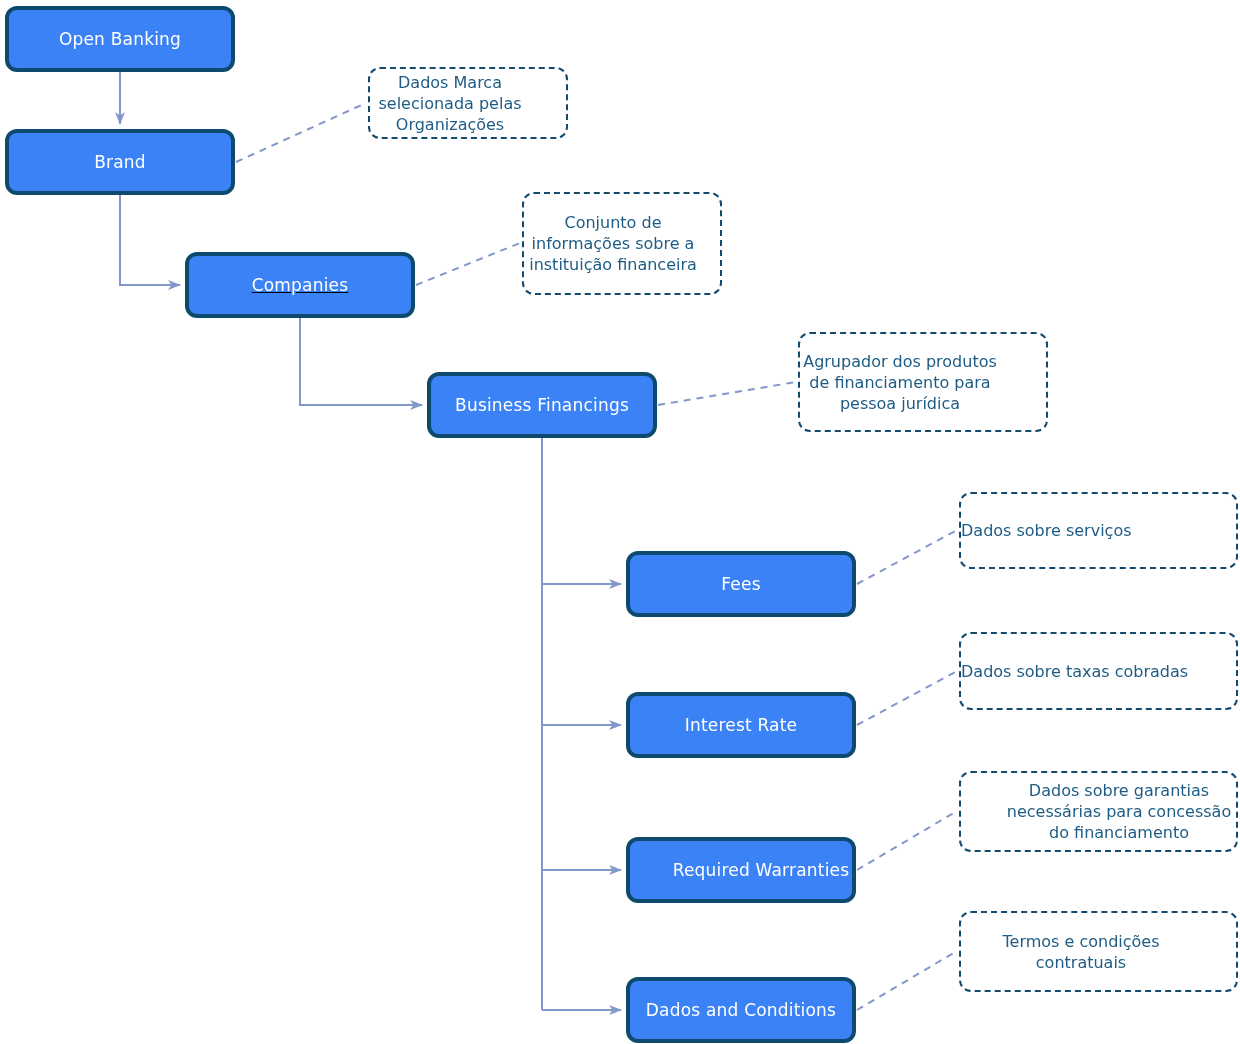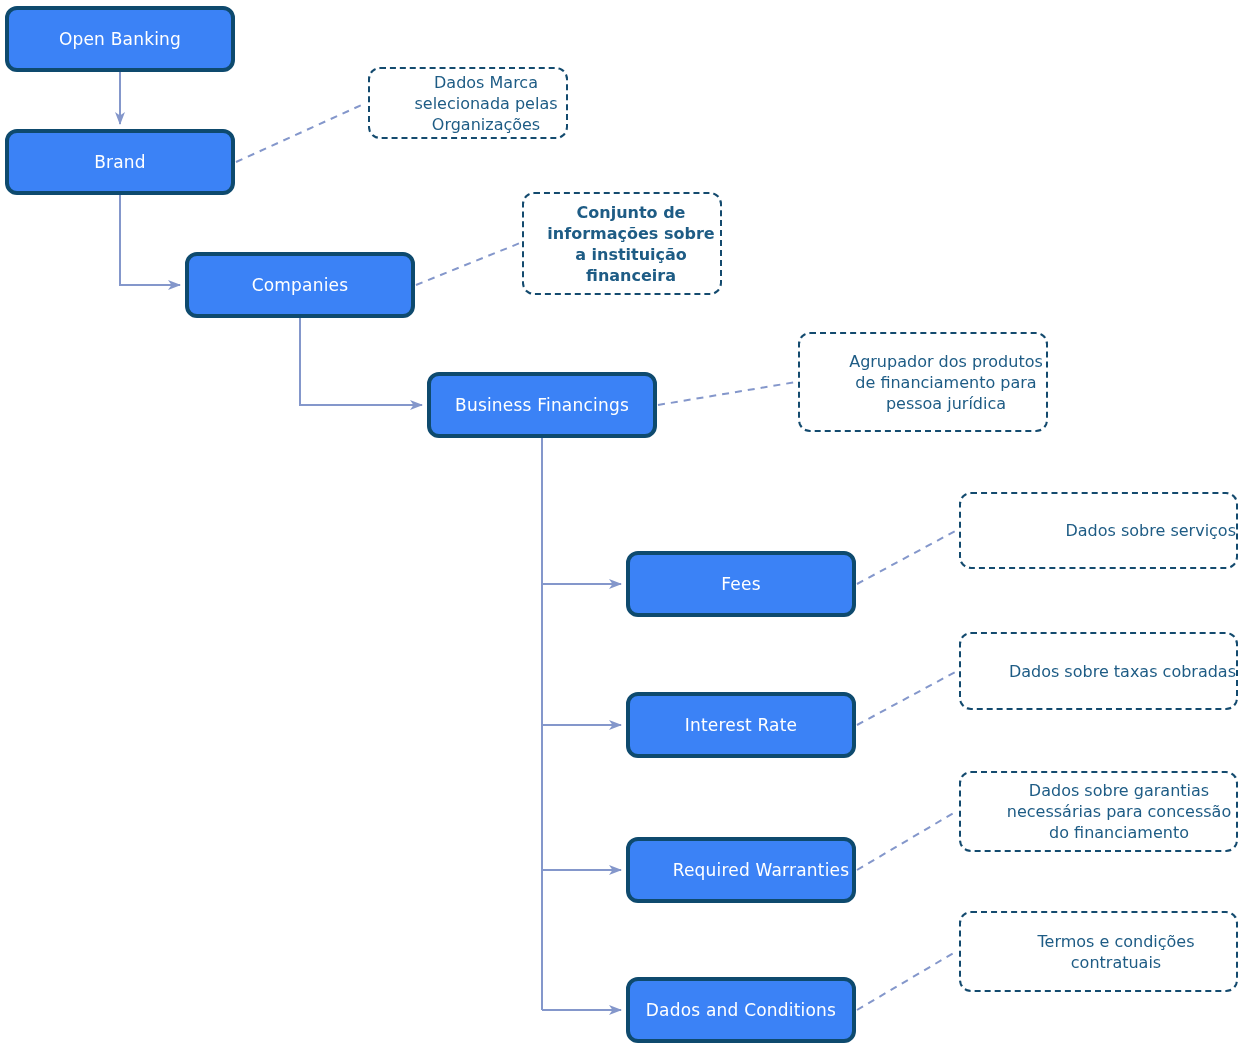--- a/index.html
+++ b/index.html
@@ -42,21 +42,21 @@
     letter-spacing: 0.2px;
   }
   .note {
     position: absolute;
     box-sizing: border-box;
     border: 2px dashed #134A6E;
     border-radius: 12px;
     background: #ffffff;
     display: flex;
     align-items: center;
-    justify-content: flex-end;
+    justify-content: flex-start;
     z-index: 2;
   }
   .note-text {
     color: #1E5C85;
     font-size: 16px;
     line-height: 21px;
     text-align: center;
   }
 </style>
 </head>
@@ -90,21 +90,21 @@
   </svg>
 
   <div class="node" style="left:5px; top:6px;">
     <span class="node-label">Open Banking</span>
   </div>
 
   <div class="node" style="left:5px; top:129px;">
     <span class="node-label">Brand</span>
   </div>
 
-  <div class="node" style="left:185px; top:252px;">
+  <div class="node" style="left:185px; top:252px;text-decoration:underline;">
     <span class="node-label">Companies</span>
   </div>
 
   <div class="node" style="left:427px; top:372px;">
     <span class="node-label">Business Financings</span>
   </div>
 
   <div class="node" style="left:626px; top:551px;">
     <span class="node-label">Fees</span>
   </div>
@@ -119,21 +119,21 @@
 
   <div class="node" style="left:626px; top:977px;">
     <span class="node-label">Dados and Conditions</span>
   </div>
 
   <div class="note" style="left:368px; top:67px; width:200px; height:72px;">
     <span class="note-text" style="max-width:160px;">Dados Marca selecionada pelas Organizações</span>
   </div>
 
   <div class="note" style="left:522px; top:192px; width:200px; height:103px;">
-    <span class="note-text" style="max-width:178px;font-weight:bold;">Conjunto de informações sobre a instituição financeira</span>
+    <span class="note-text" style="max-width:178px;">Conjunto de informações sobre a instituição financeira</span>
   </div>
 
   <div class="note" style="left:798px; top:332px; width:250px; height:100px;">
     <span class="note-text" style="max-width:200px;">Agrupador dos produtos de financiamento para pessoa jurídica</span>
   </div>
 
   <div class="note" style="left:959px; top:632px; width:279px; height:78px;">
     <span class="note-text" style="max-width:240px;">Dados sobre taxas cobradas</span>
   </div>
 

